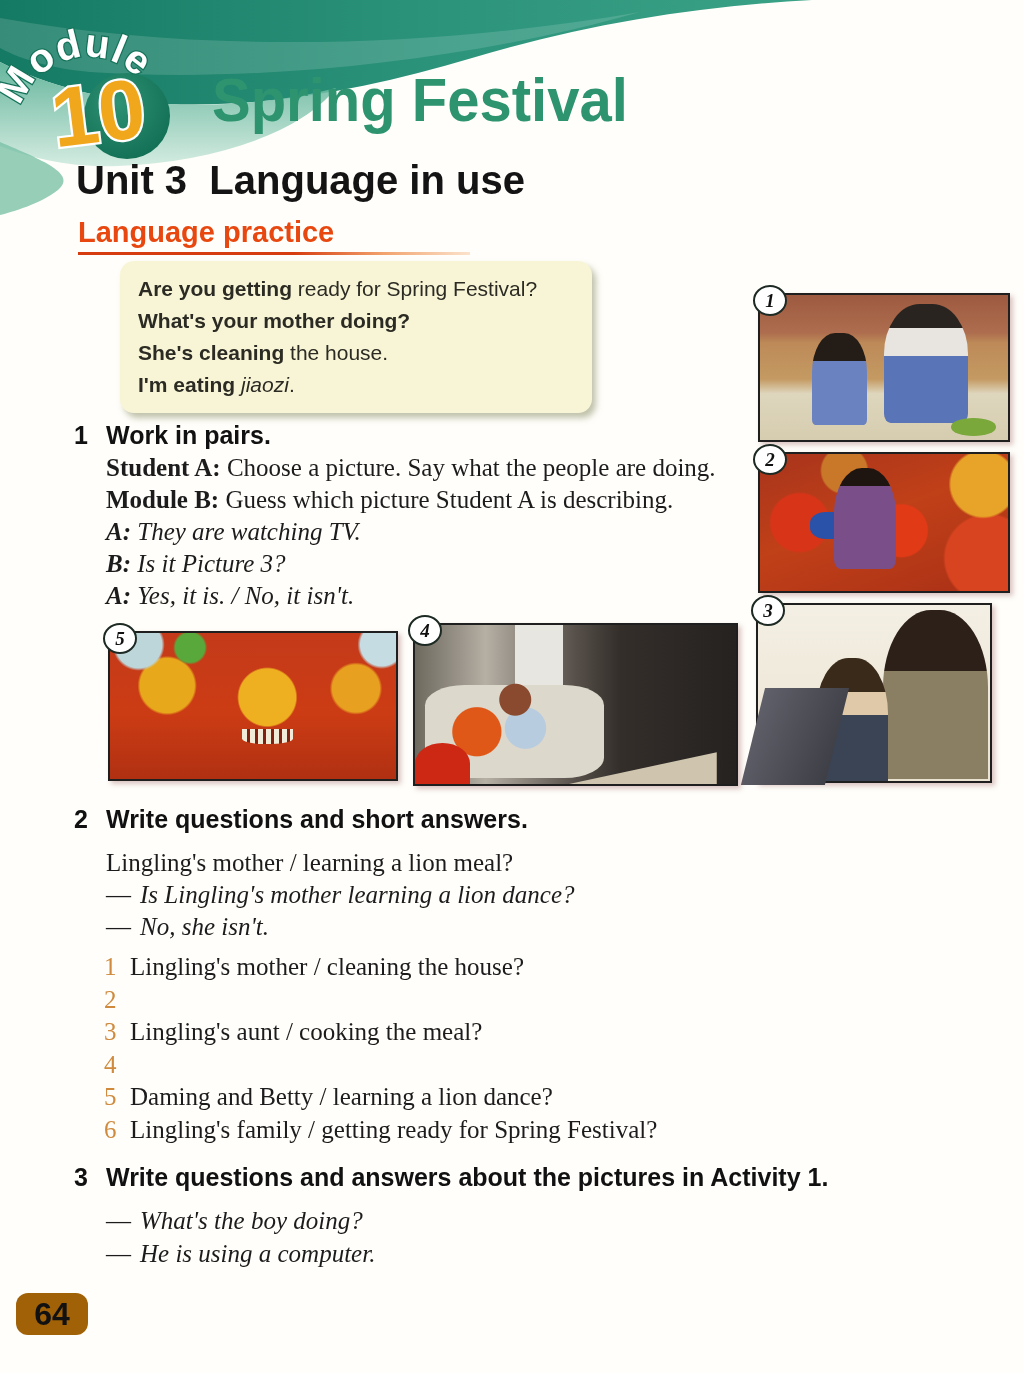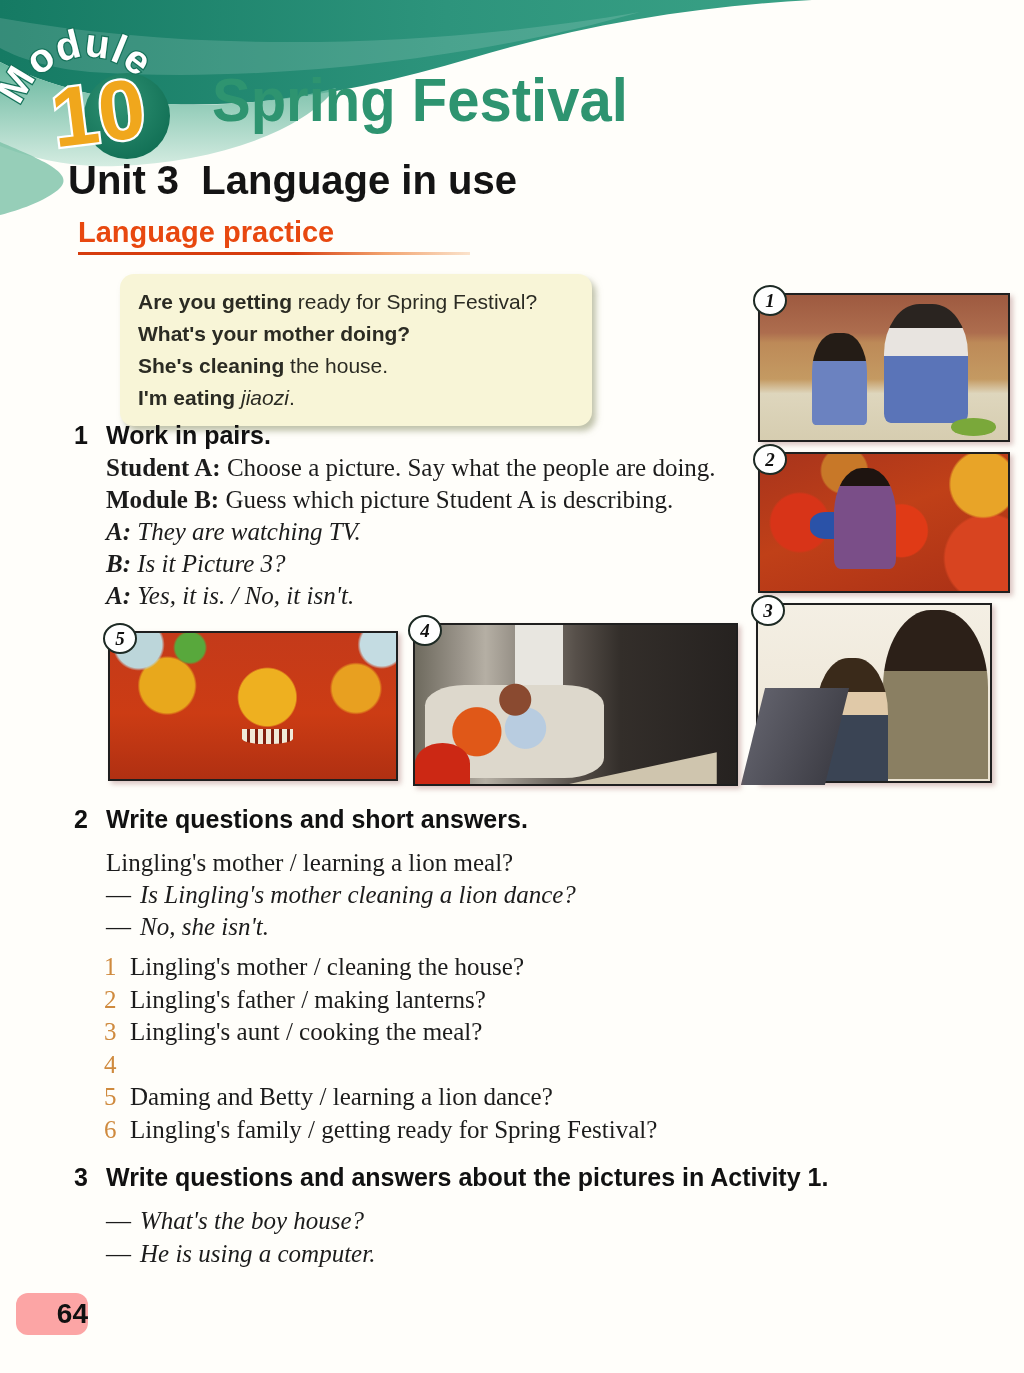--- a/index.html
+++ b/index.html
@@ -9,37 +9,37 @@
   }
   .abs{position:absolute;}
   
   #wave-svg{position:absolute;left:0;top:0;z-index:1;}
   .main-title{
     left:212px;top:64px;font-family:"Liberation Sans",sans-serif;
     font-weight:bold;font-size:58px;color:#2e9470;letter-spacing:0px;
     transform:scaleY(1.06);transform-origin:top left;z-index:2;white-space:pre;
   }
   .unit-title{
-    left:68px;top:158px;font-family:"Liberation Sans",sans-serif;
+    left:76px;top:158px;font-family:"Liberation Sans",sans-serif;
     font-weight:bold;font-size:40px;color:#141414;white-space:pre;z-index:2;
   }
   .section-title{
     left:78px;top:216px;font-family:"Liberation Sans",sans-serif;
     font-weight:bold;font-size:29px;color:#e8480f;z-index:2;
   }
   .section-underline{
     left:78px;top:252px;width:392px;height:3px;z-index:2;
     background:linear-gradient(90deg,#d63c0e 0%,#d63c0e 55%,#f2a36e 78%,#fbe3cc 100%);
   }
   
   .example-box{
     left:120px;top:261px;width:472px;height:152px;background:#f8f5d7;
     border-radius:14px;box-shadow:4px 5px 6px rgba(140,145,105,.55);
     padding:12px 0 0 18px;box-sizing:border-box;z-index:2;
-    font-family:"Liberation Sans",sans-serif;font-size:21px;color:#2b2b23;margin-top:13px;
+    font-family:"Liberation Sans",sans-serif;font-size:21px;color:#2b2b23;
   }
   .example-box .line{line-height:32px;}
   .b{font-weight:bold;}
   .i{font-style:italic;}
   
   .act-head{display:flex;z-index:2;font-family:"Liberation Sans",sans-serif;
     font-weight:bold;font-size:25px;color:#111;}
   .act-num{width:32px;flex:0 0 32px;}
   .body-block{z-index:2;font-size:25px;}
   .body-block .line{line-height:32px;}
@@ -102,23 +102,23 @@
     radial-gradient(circle at 28% 10%,#58a83c 0 6%,rgba(0,0,0,0) 7%),
     radial-gradient(circle at 20% 36%,#e8a81c 0 11%,rgba(0,0,0,0) 12%),
     radial-gradient(circle at 55% 44%,#eeb020 0 16%,rgba(0,0,0,0) 17%),
     radial-gradient(circle at 57% 35%,#301808 0 6%,rgba(0,0,0,0) 7%),
     radial-gradient(circle at 86% 38%,#e8a020 0 9%,rgba(0,0,0,0) 10%),
     linear-gradient(180deg,#c43a1a 0%,#cc3c14 55%,#b03012 100%);}
   .p5 .teeth{left:46%;top:66%;width:18%;height:10%;
     background:repeating-linear-gradient(90deg,#f0ead8 0 5px,#802010 5px 8px);border-radius:0 0 40% 40%;}
   
   .page-badge{
-    left:16px;top:1293px;width:72px;height:42px;background:#fca5a5;border-radius:12px;
-    display:flex;align-items:center;justify-content:flex-end;z-index:2;
-    font-family:"Liberation Sans",sans-serif;font-weight:bold;font-size:28px;color:#111;
+    left:16px;top:1293px;width:72px;height:42px;background:#a16207;border-radius:12px;
+    display:flex;align-items:center;justify-content:center;z-index:2;
+    font-family:"Liberation Sans",sans-serif;font-weight:bold;font-size:32px;color:#111;
   }
 </style>
 </head>
 <body>
 
 <div id="page">
 
   <svg id="wave-svg" width="1024" height="235" viewBox="0 0 1024 235">
     <defs>
       <linearGradient id="g1" x1="0" y1="0" x2="1" y2="0">
@@ -203,34 +203,33 @@
 
   <div class="abs act-head" style="left:74px;top:805px;">
     <span class="act-num">2</span>
     <span>Write questions and short answers.</span>
   </div>
   <div class="abs body-block" style="left:106px;top:847px;">
     <div class="line">
       <span>Lingling's mother / learning a lion meal?</span>
     </div>
     <div class="line">
-      <span class="dash">—</span><span class="i">Is Lingling's mother cleaning a lion dance?</span>
+      <span class="dash">—</span><span class="i">Is Lingling's mother learning a lion dance?</span>
     </div>
     <div class="line">
       <span class="dash">—</span><span class="i">No, she isn't.</span>
     </div>
   </div>
   <div class="abs body-block items" style="left:104px;top:951px;">
       <div class="item">
         <span class="num">1</span>
         <span>Lingling's mother / cleaning the house?</span>
       </div>
       <div class="item">
         <span class="num">2</span>
-        <span>Lingling's father / making lanterns?</span>
       </div>
       <div class="item">
         <span class="num">3</span>
         <span>Lingling's aunt / cooking the meal?</span>
       </div>
       <div class="item">
         <span class="num">4</span>
       </div>
       <div class="item">
         <span class="num">5</span>
@@ -241,21 +240,21 @@
         <span>Lingling's family / getting ready for Spring Festival?</span>
       </div>
     </div>
 
   <div class="abs act-head" style="left:74px;top:1163px;">
     <span class="act-num">3</span>
     <span>Write questions and answers about the pictures in Activity 1.</span>
   </div>
   <div class="abs body-block" style="left:106px;top:1205px;">
     <div class="line" style="margin-bottom:1px;">
-      <span class="dash">—</span><span class="i">What's the boy house?</span>
+      <span class="dash">—</span><span class="i">What's the boy doing?</span>
     </div>
     <div class="line">
       <span class="dash">—</span><span class="i">He is using a computer.</span>
     </div>
   </div>
 
   <div class="abs page-badge">
     <span>64</span>
   </div>
 

